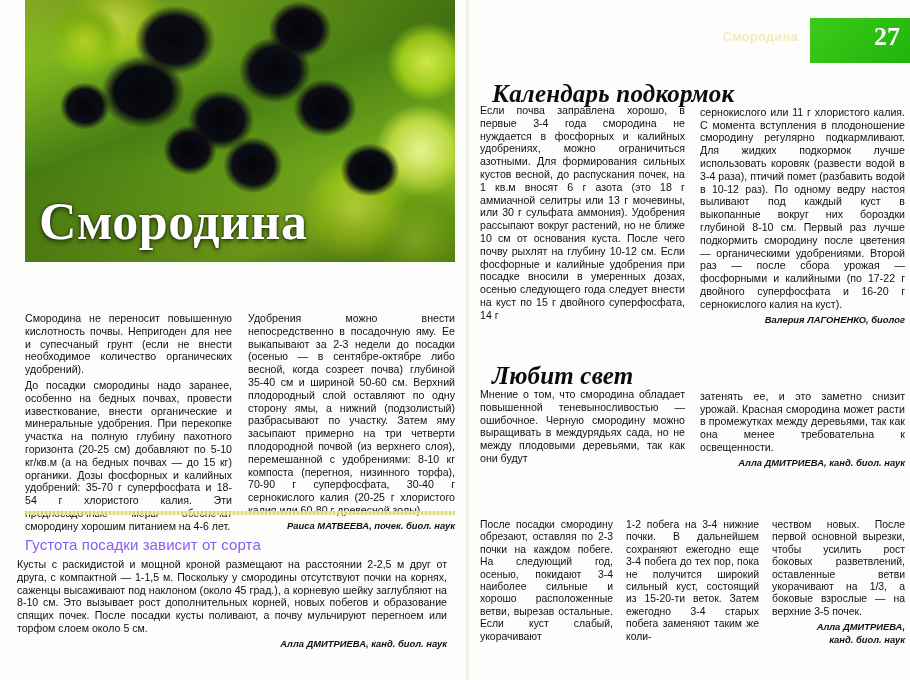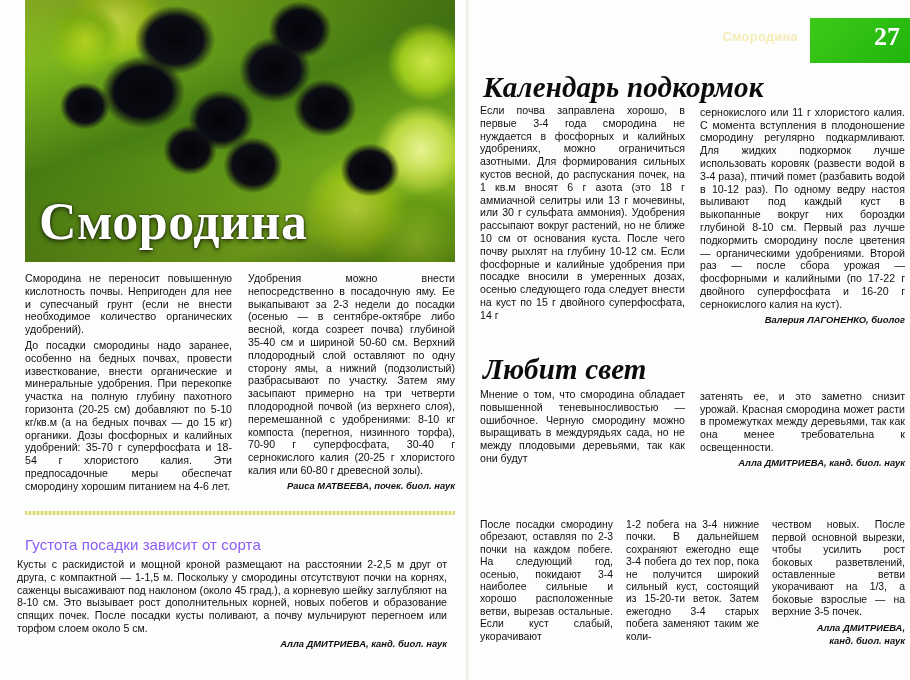--- a/index.html
+++ b/index.html
@@ -76,21 +76,21 @@
     white-space: nowrap;
   }
 
   .lead-cols {
     position: absolute;
     left: 25px; top: 272px;
     width: 430px;
     display: flex;
     gap: 16px;
   }
-  .lead-col { width: 207px; }
+  .lead-col { width: 207px; margin-top: 40px; }
   .body-text {
     font-size: 10.6px;
     line-height: 12.8px;
     color: #101010;
     text-align: justify;
     margin: 0 0 3px 0;
     hyphens: auto;
   }
   .byline {
     font-size: 9.4px;
@@ -172,23 +172,23 @@
     color: #ffffff;
     font-size: 26px;
     font-weight: bold;
     font-family: "Liberation Serif", serif;
   }
 
   .sec-head {
     font-family: "Liberation Serif", "DejaVu Serif", serif;
     font-style: italic;
     font-weight: bold;
-    font-size: 29px;
+    font-size: 25px;
     color: #0b0b0b;
-    margin: 3px;
+    margin: 12px;
     letter-spacing: 0.2px;
     white-space: nowrap;
   }
   .sec-head-wrap { position: absolute; left: 10px; }
 
   .two-cols {
     position: absolute;
     left: 10px;
     width: 425px;
     display: flex;
@@ -196,21 +196,20 @@
     align-items: flex-end;
   }
   .two-cols > div { width: 205px; }
 
   .three-cols {
     position: absolute;
     left: 10px;
     width: 425px;
     display: flex;
     gap: 13px;
-    align-items: center;
   }
   .three-cols > div { width: 133px; }
 
   .tight { font-size: 10.4px; line-height: 12.4px; }
 </style>
 </head>
 <body>
 
 <div class="page">
 

